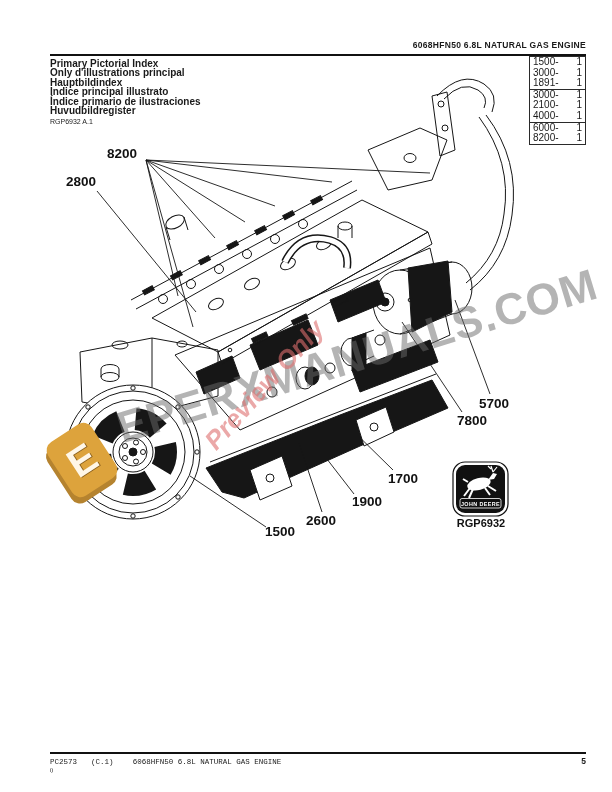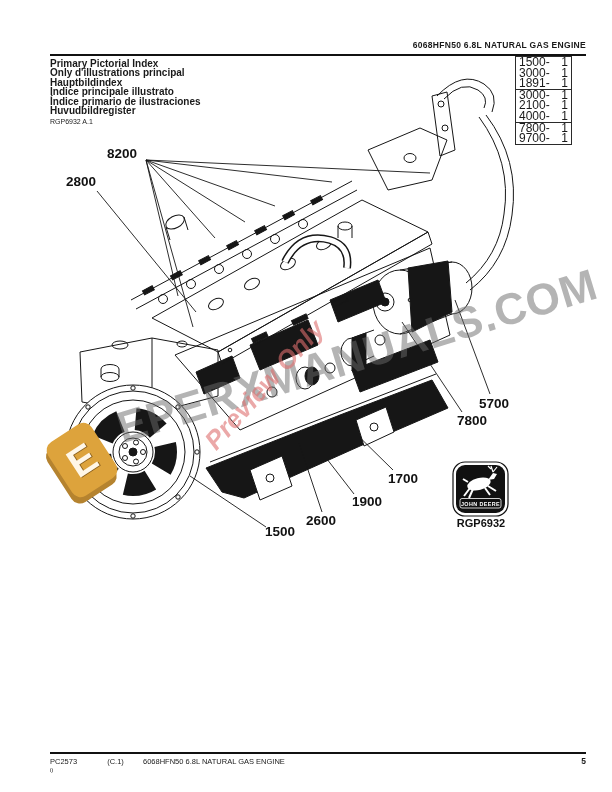--- a/index.html
+++ b/index.html
@@ -7,21 +7,21 @@
     width:612px; height:792px; position:relative; background:#ffffff;
     font-family:"Liberation Sans", sans-serif; color:#1a1a1a; overflow:hidden;
   }
   
   .hdr-title { position:absolute; top:40px; right:26px; font-size:8.5px; font-weight:bold; letter-spacing:.3px; }
   .hdr-rule  { position:absolute; top:54px; left:50px; width:536px; height:2px; background:#111; }
   
   .idx { position:absolute; top:59px; left:50px; font-size:10px; font-weight:bold; line-height:9.4px; }
   .figref { position:absolute; top:118px; left:50px; font-size:7px; font-weight:normal; }
   
-  .itable { position:absolute; top:57px; left:515px; width:57px; font-size:12px; }
+  .itable { position:absolute; top:57px; left:529px; width:57px; font-size:10px; }
   .igroup { border:1px solid #2a2a2a; margin-top:-1px; background:transparent; }
   .trow { display:flex; justify-content:space-between; padding:0 3px; line-height:10.6px; }
   
   .wm-logo {
     position:absolute; left:56px; top:428px; width:52px; height:64px; z-index:3;
     background:#dda33c; border-radius:10px; transform:rotate(-33deg);
     box-shadow:-4px 5px 0 #b5832f; display:flex; align-items:center; justify-content:center;
     font-weight:bold; font-size:40px; color:#fff7e8; text-shadow:1px 1px 0 #8a5f1d;
   }
   .wm-text {
@@ -35,37 +35,37 @@
     color:rgba(222,110,110,0.6); transform:rotate(-48deg); transform-origin:0 50%;
   }
   
   .diagram { position:absolute; left:0; top:0; width:612px; height:792px; z-index:2; }
   .callout { font-family:"Liberation Sans",sans-serif; font-size:13.5px; font-weight:bold; fill:#111; }
   .jdtext  { font-family:"Liberation Sans",sans-serif; font-size:5.4px; font-weight:bold; fill:#fff; letter-spacing:.4px; }
   .figcode { font-family:"Liberation Sans",sans-serif; font-size:11px; font-weight:bold; fill:#111; }
   
   .ftr-rule { position:absolute; top:752px; left:50px; width:536px; height:1.6px; background:#111; }
   .ftr { position:absolute; top:757px; left:50px; font-size:7.5px; }
-  .ftr span { display:inline-block; }
-  .ftr .rev { margin-left:28px; }
+  .ftr span { display:inline-block;font-family:Liberation Mono, monospace; }
+  .ftr .rev { margin-left:12px; }
   .ftr .ttl { margin-left:17px; }
   .ftr-page { position:absolute; top:756px; right:26px; font-size:8.5px; font-weight:bold; }
   .ftr-note { position:absolute; top:767px; left:50px; font-size:6px; }
 </style>
 </head>
 <body>
 
 <div class="hdr-title">6068HFN50 6.8L NATURAL GAS ENGINE</div>
 <div class="hdr-rule"></div>
 
 <div class="idx">
   <div>Primary Pictorial Index</div>
   <div>Only d'illustrations principal</div>
   <div>Hauptbildindex</div>
-  <div>Indice principale illustrato</div>
+  <div>Indice principal illustrato</div>
   <div>Índice primario de ilustraciones</div>
   <div>Huvudbildregister</div>
 </div>
 <div class="figref">RGP6932 A.1</div>
 
 <div class="itable">
   <div class="igroup">
     <div class="trow">
         <span>1500-</span>
         <span>1</span>
@@ -88,25 +88,25 @@
         <span>2100-</span>
         <span>1</span>
       </div>
     <div class="trow">
         <span>4000-</span>
         <span>1</span>
       </div>
   </div>
   <div class="igroup">
     <div class="trow">
-        <span>7800-</span>
-        <span>1</span>
-      </div>
-    <div class="trow">
-        <span>9700-</span>
+        <span>6000-</span>
+        <span>1</span>
+      </div>
+    <div class="trow">
+        <span>8200-</span>
         <span>1</span>
       </div>
   </div>
 </div>
 
 <div class="wm-logo">
     <span>E</span>
   </div>
 <div class="wm-text">EPERXMANUALS.COM</div>
 <div class="wm-red">Preview Only</div>

